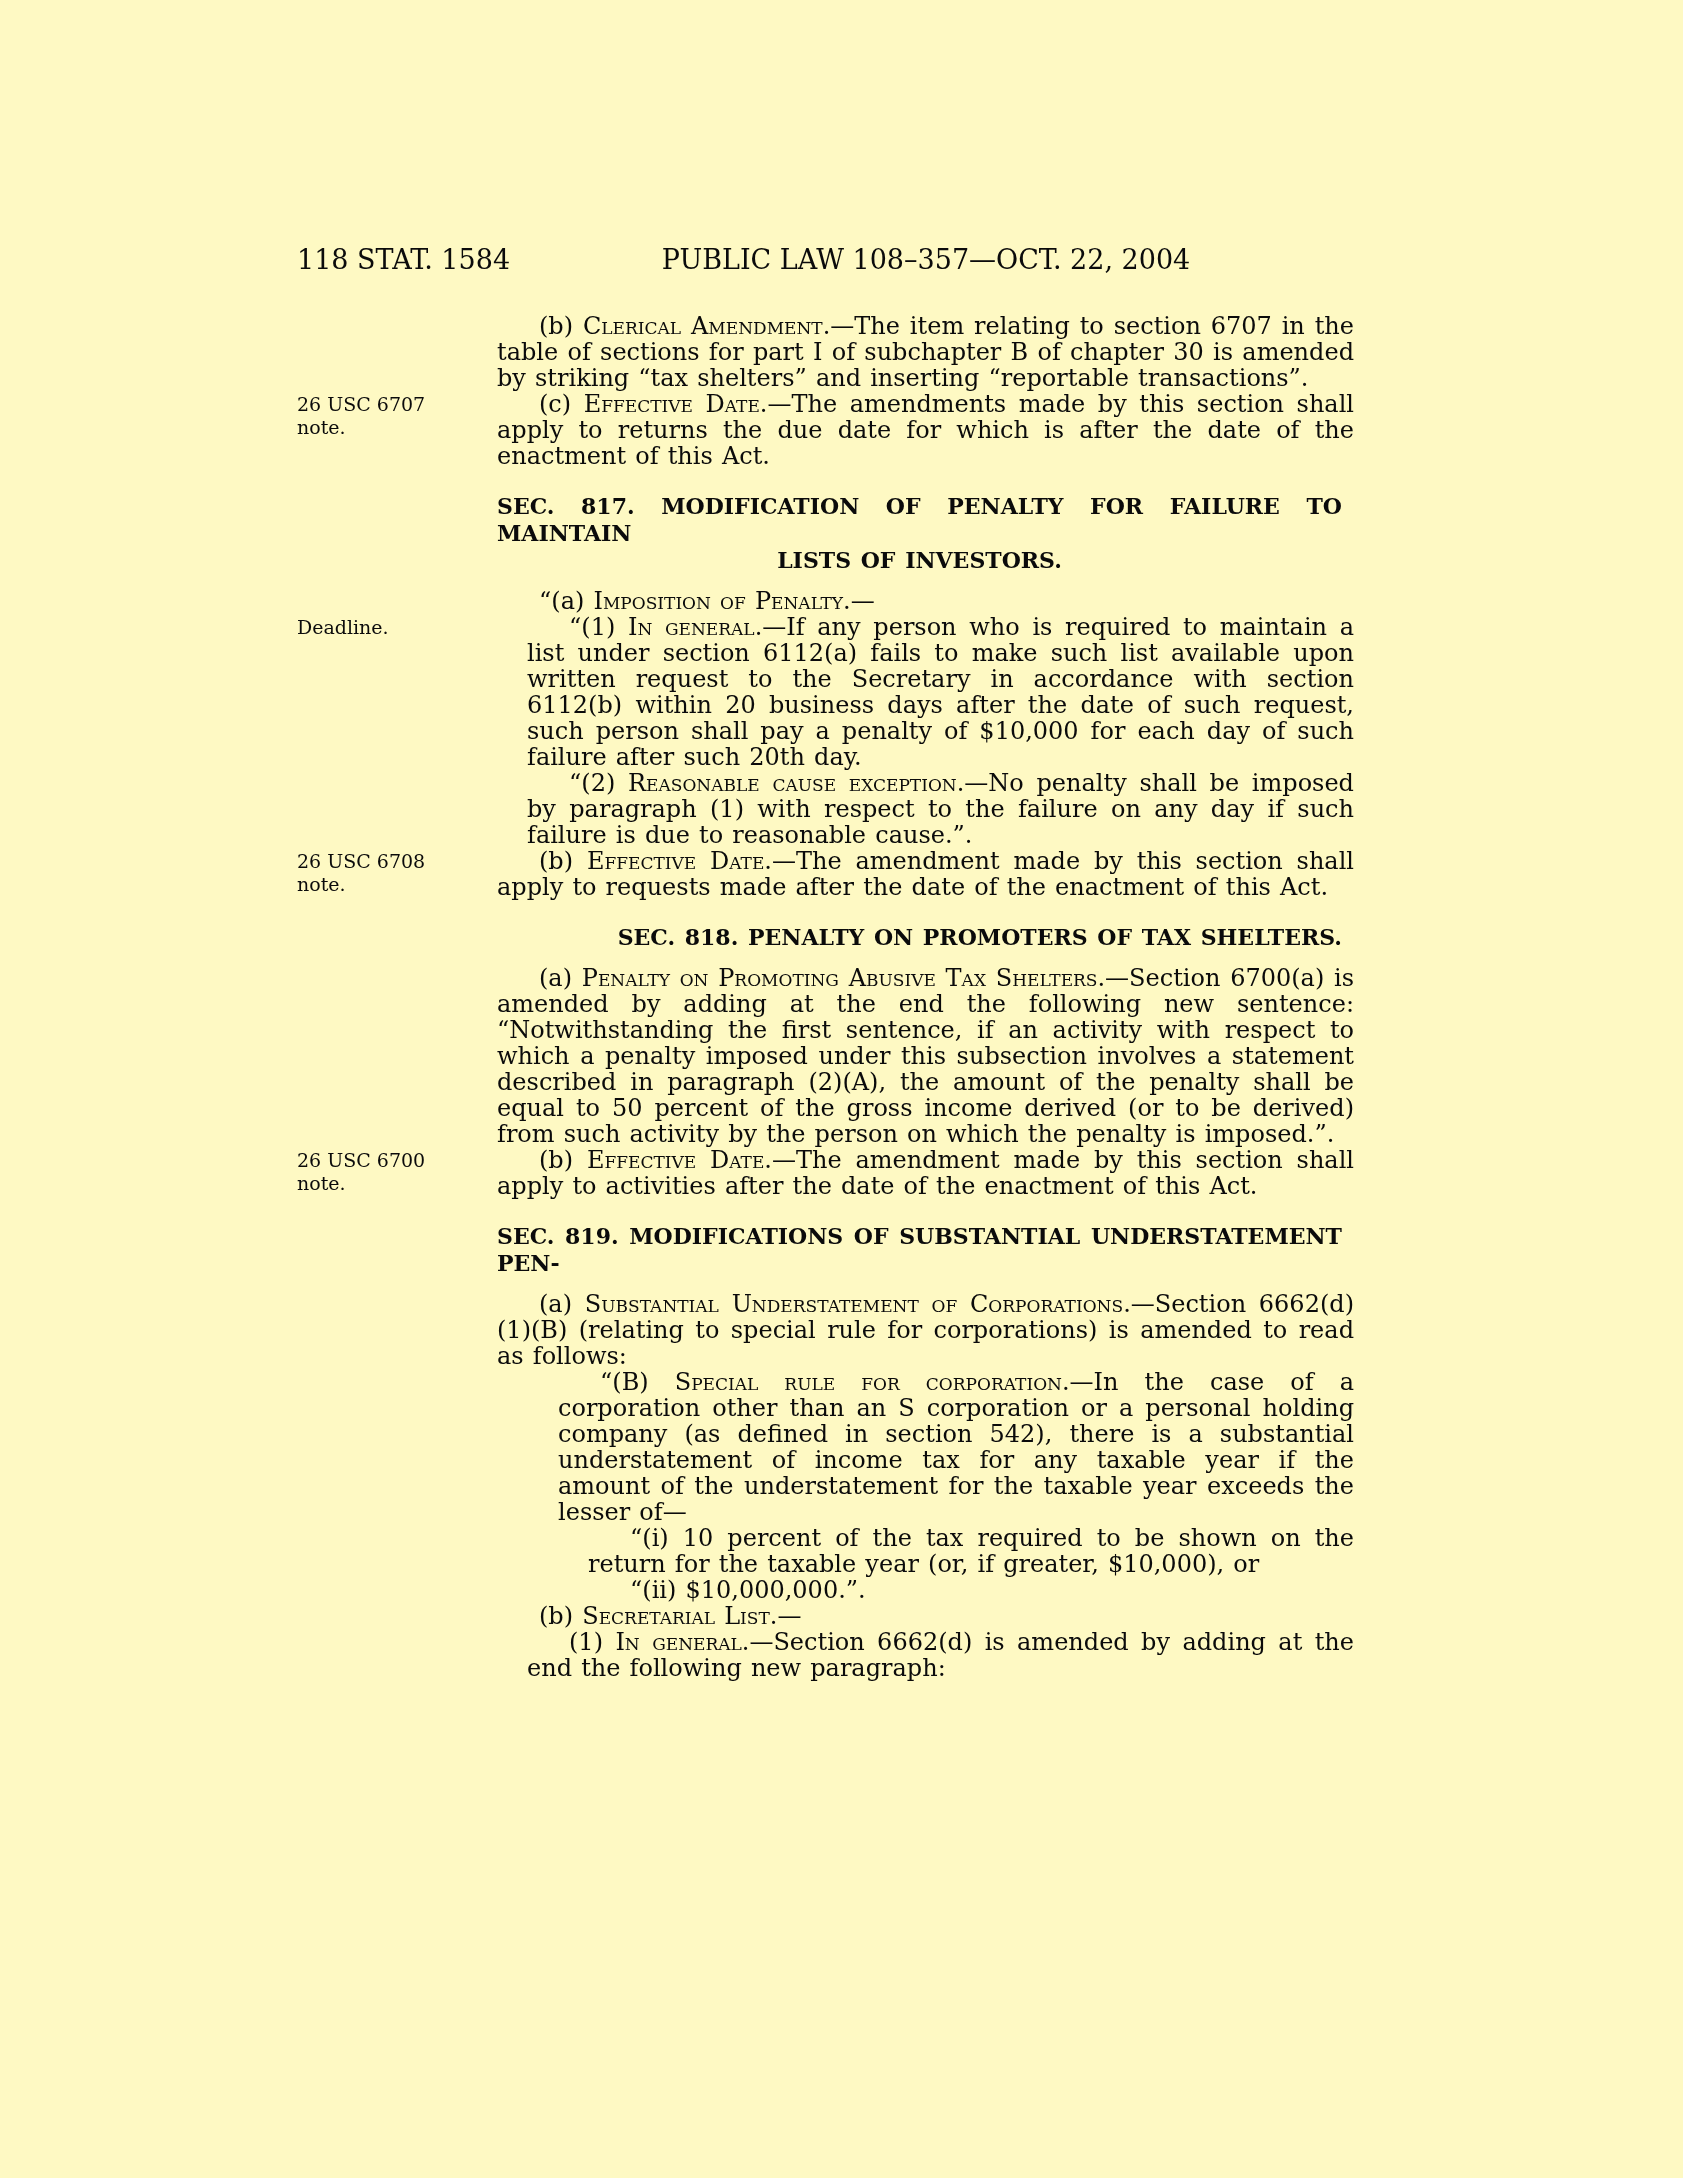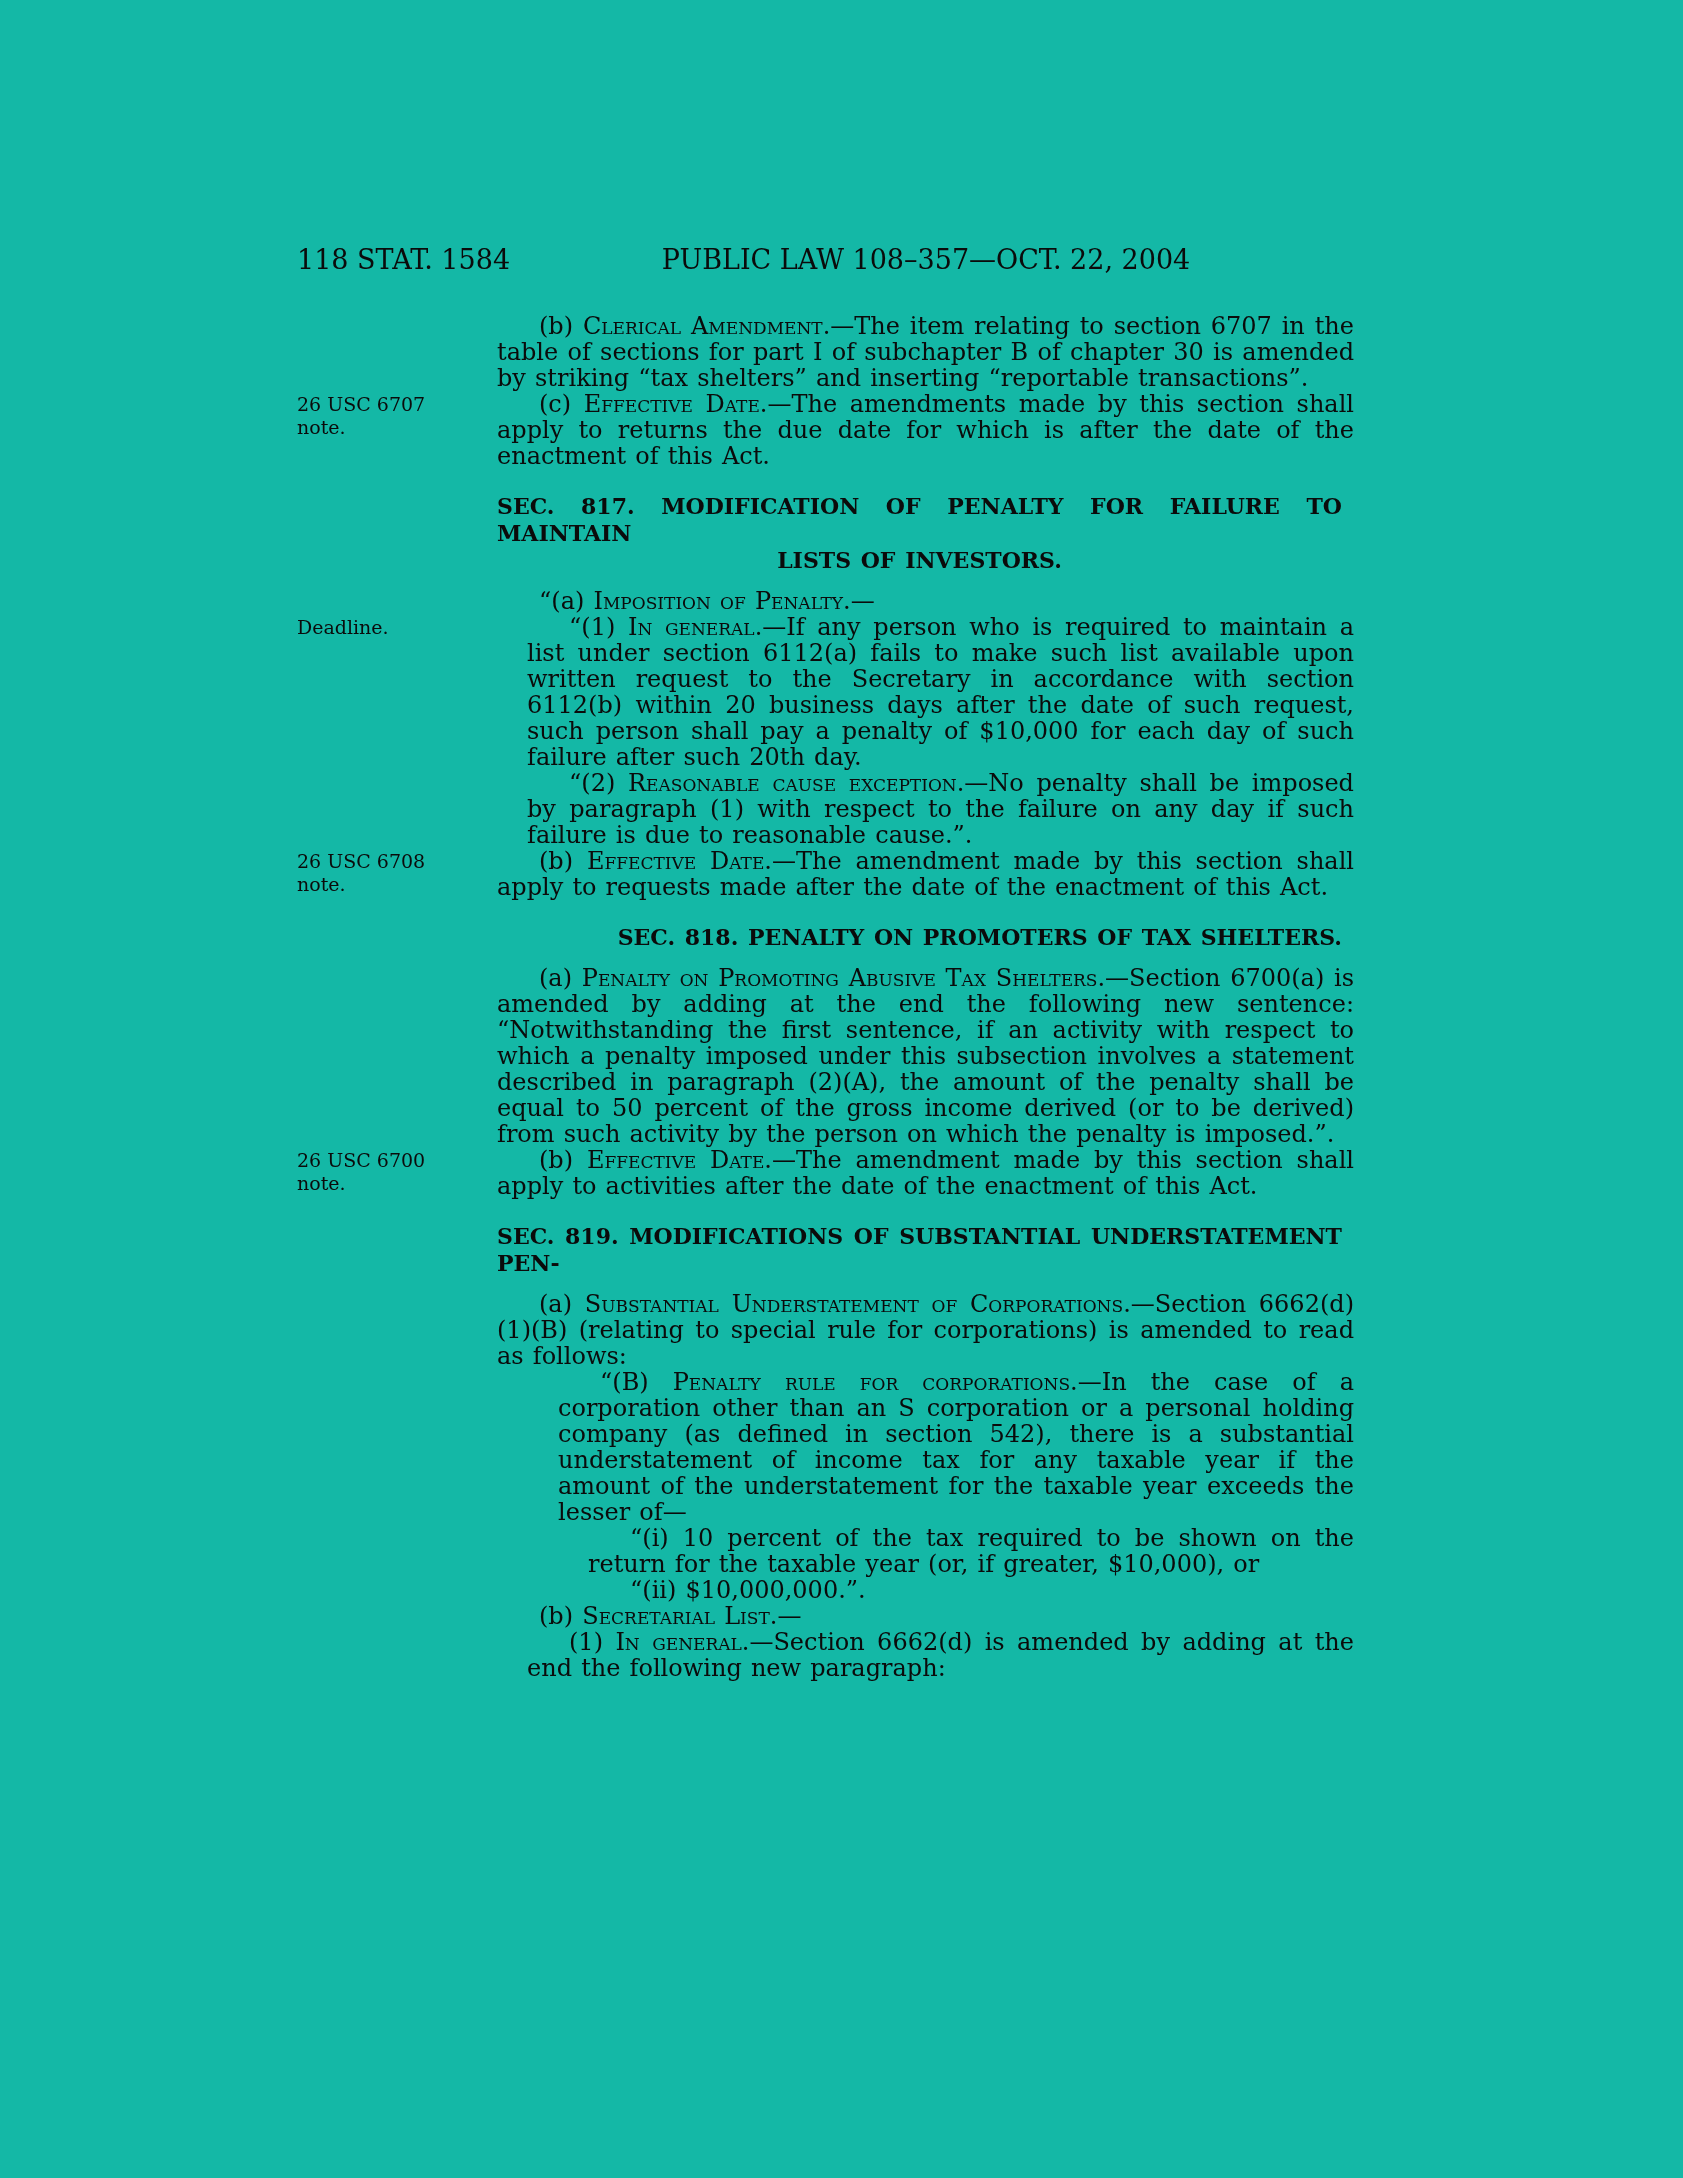--- a/index.html
+++ b/index.html
@@ -4,21 +4,21 @@
 <style>
   html, body {
     margin: 0;
     padding: 0;
     background: #ffffff;
   }
   .page {
     position: relative;
     width: 1683px;
     height: 2178px;
-    background: #14b8a6;
+    background: #fef9c3;
     color: #0b0b0b;
     font-family: "DejaVu Serif", "Liberation Serif", serif;
     overflow: hidden;
   }
   .running-header {
     position: absolute;
     top: 244px;
     left: 0;
     width: 100%;
     height: 40px;
@@ -125,21 +125,21 @@
         <div class="margin-note">26 USC 6700 note.</div>
         <div class="para level-0"><span>(b) </span><span class="sc">Effective Date</span><span>.—The amendment made by this section shall apply to activities after the date of the enactment of this Act.</span></div>
       </div>
       <div class="block heading">
         <div class="heading-line justify">SEC. 819. MODIFICATIONS OF SUBSTANTIAL UNDERSTATEMENT PEN-</div>
       </div>
       <div class="block">
         <div class="para level-0"><span>(a) </span><span class="sc">Substantial Understatement of Corporations</span><span>.—Section 6662(d)(1)(B) (relating to special rule for corporations) is amended to read as follows:</span></div>
       </div>
       <div class="block">
-        <div class="para level-2"><span>“(B) </span><span class="sc">Penalty rule for corporations</span><span>.—In the case of a corporation other than an S corporation or a personal holding company (as defined in section 542), there is a substantial understatement of income tax for any taxable year if the amount of the understatement for the taxable year exceeds the lesser of—</span></div>
+        <div class="para level-2"><span>“(B) </span><span class="sc">Special rule for corporation</span><span>.—In the case of a corporation other than an S corporation or a personal holding company (as defined in section 542), there is a substantial understatement of income tax for any taxable year if the amount of the understatement for the taxable year exceeds the lesser of—</span></div>
       </div>
       <div class="block">
         <div class="para level-3"><span>“(i) 10 percent of the tax required to be shown on the return for the taxable year (or, if greater, $10,000), or</span></div>
       </div>
       <div class="block">
         <div class="para level-3"><span>“(ii) $10,000,000.”.</span></div>
       </div>
       <div class="block">
         <div class="para level-0"><span>(b) </span><span class="sc">Secretarial List</span><span>.—</span></div>
       </div>

